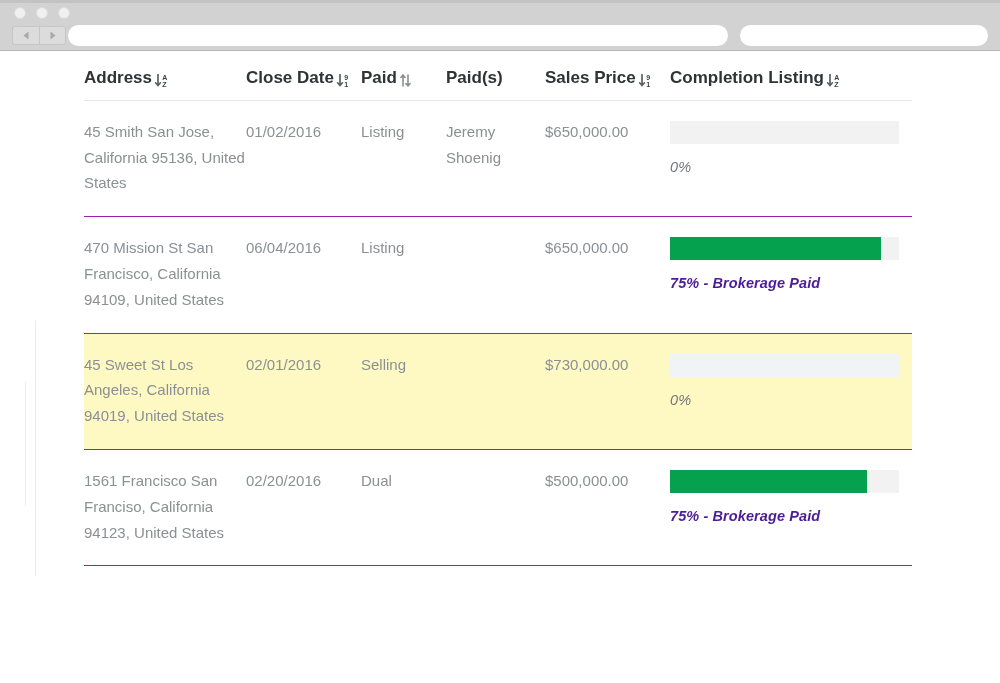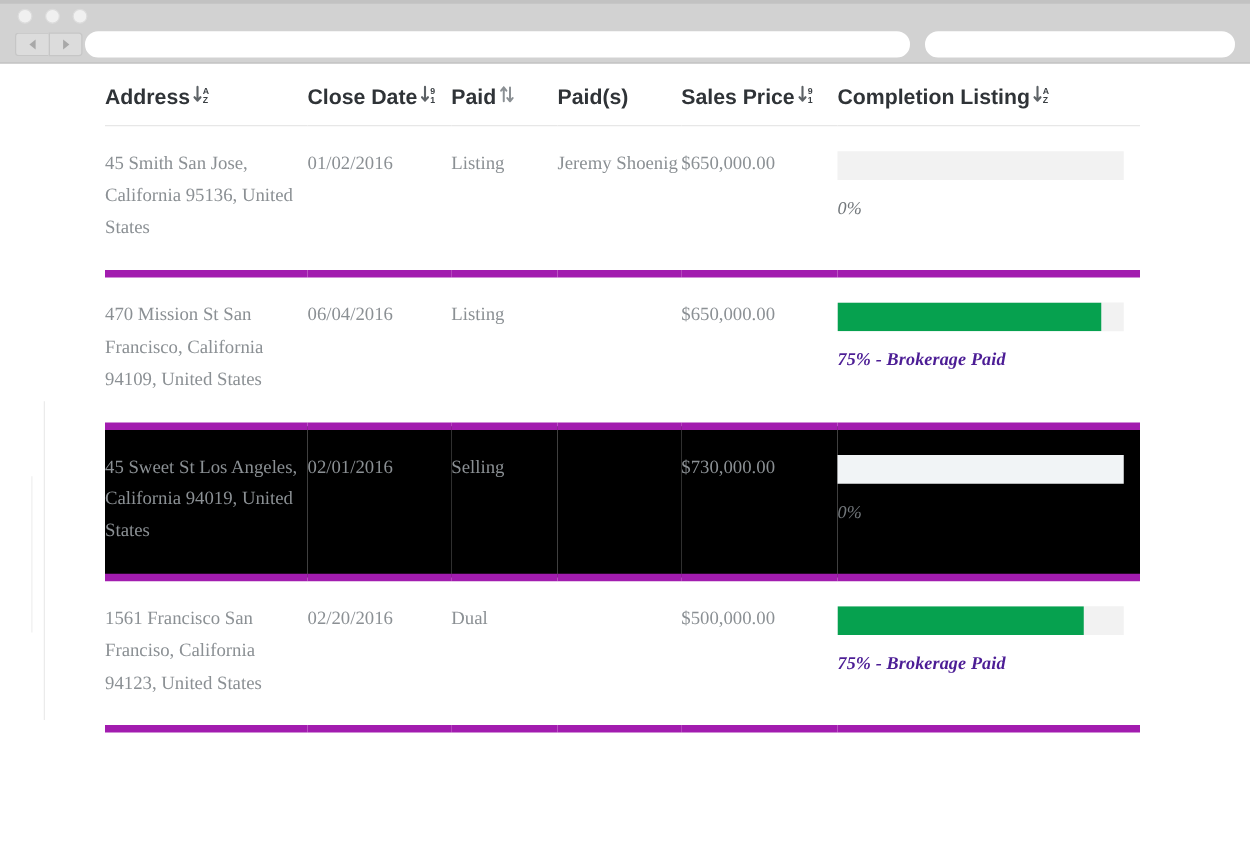--- a/index.html
+++ b/index.html
@@ -132,45 +132,44 @@
     line-height: 1.28;
     border-bottom: 1px solid #e7e7e7;
   }
   .data-table th.pad-top { padding-top: 16px; }
   .data-table td {
     vertical-align: top;
     padding: 18px 0 20px 0;
     font-size: 15px;
     color: #8b9094;
     line-height: 1.72;
-    border-bottom: 6px solid #a21caf;
-    font-family: Liberation Serif, serif;
+    border-bottom: 1px solid #a21caf;
   }
   .col-address { width: 162px; }
   .col-date    { width: 115px; }
   .col-type    { width:  85px; }
   .col-agent   { width:  99px; }
   .col-price   { width: 125px; }
   .col-status  { width: 242px; }
 
   .head-inner {
     display: inline-flex;
-    align-items: flex-start;
+    align-items: flex-end;
     gap: 2px;
   }
   .head-label { display: inline-block; }
   .sort-icon {
     display: inline-flex;
     align-items: center;
     position: relative;
     top: 1px;
   }
   .sort-icon svg { display: block; }
 
-  tr.striped td { background: #000000; margin-left: 48px; }
+  tr.striped td { background: #fef9c3; margin-left: 48px; }
 
   .cell-text { display: block; }
 
   
   .progress-wrap { padding-top: 2px; }
   .progress-track {
     width: 229px;
     height: 23px;
     background: #f2f2f2;
     position: relative;

